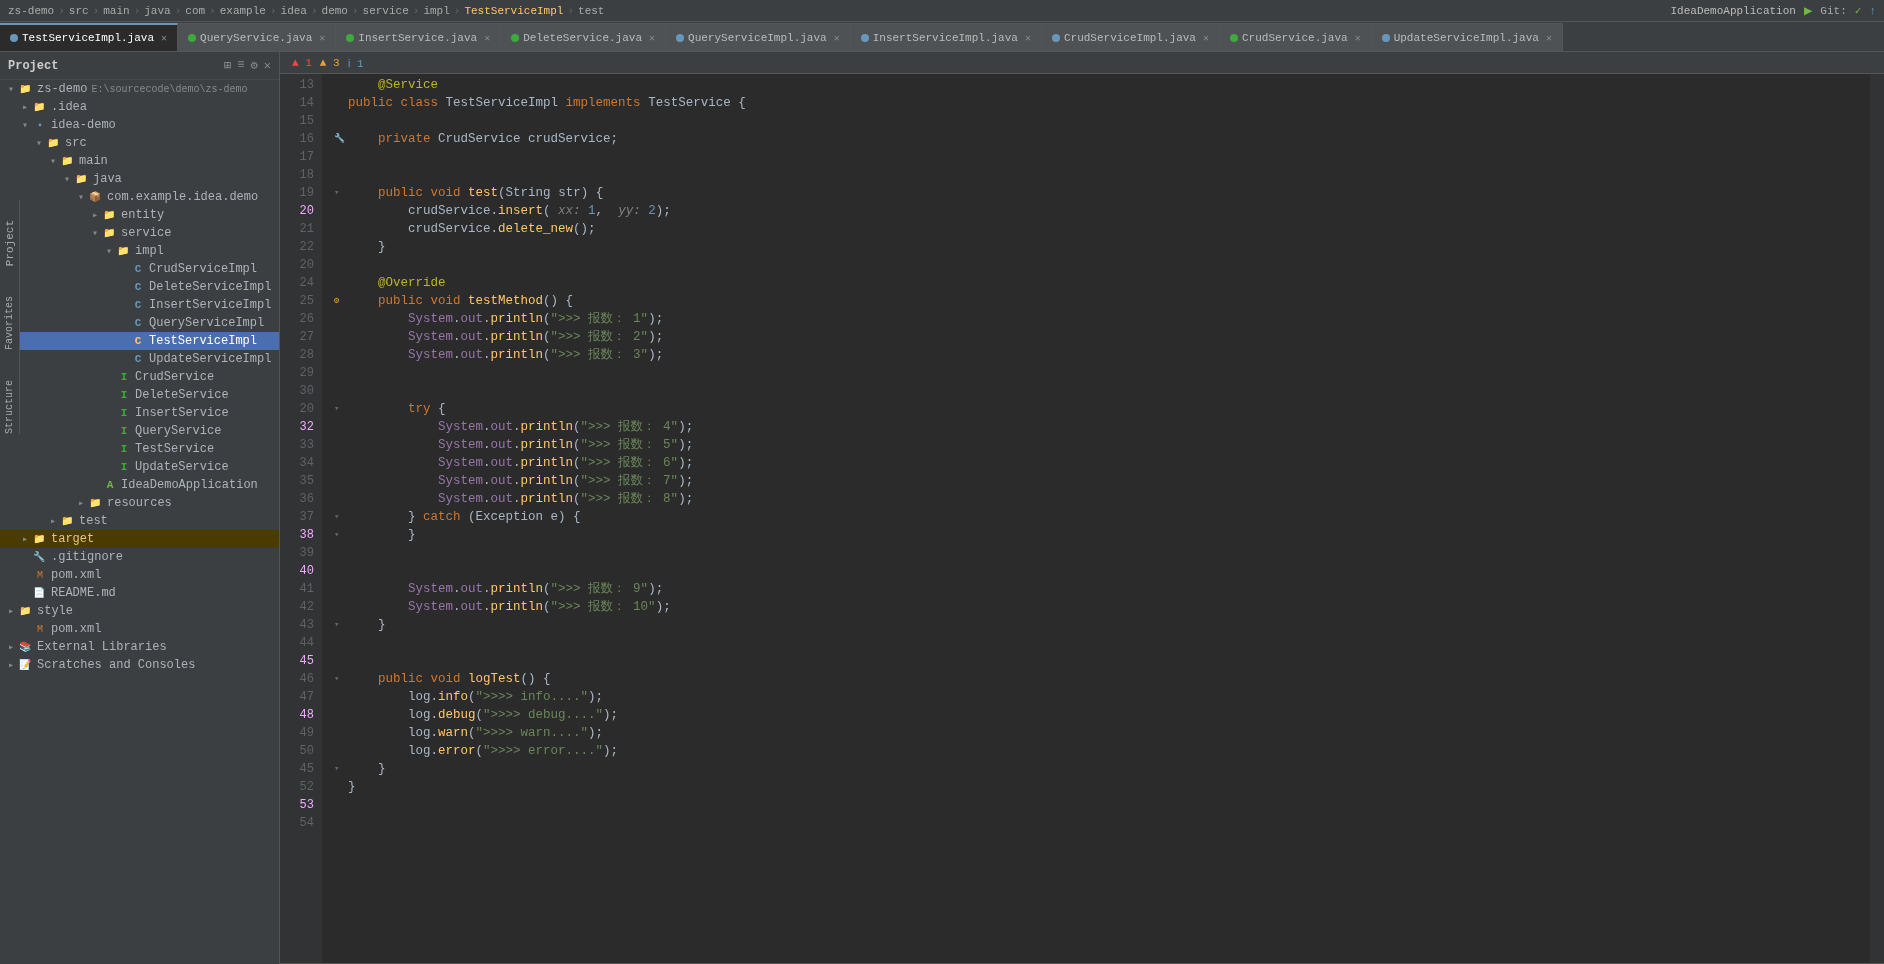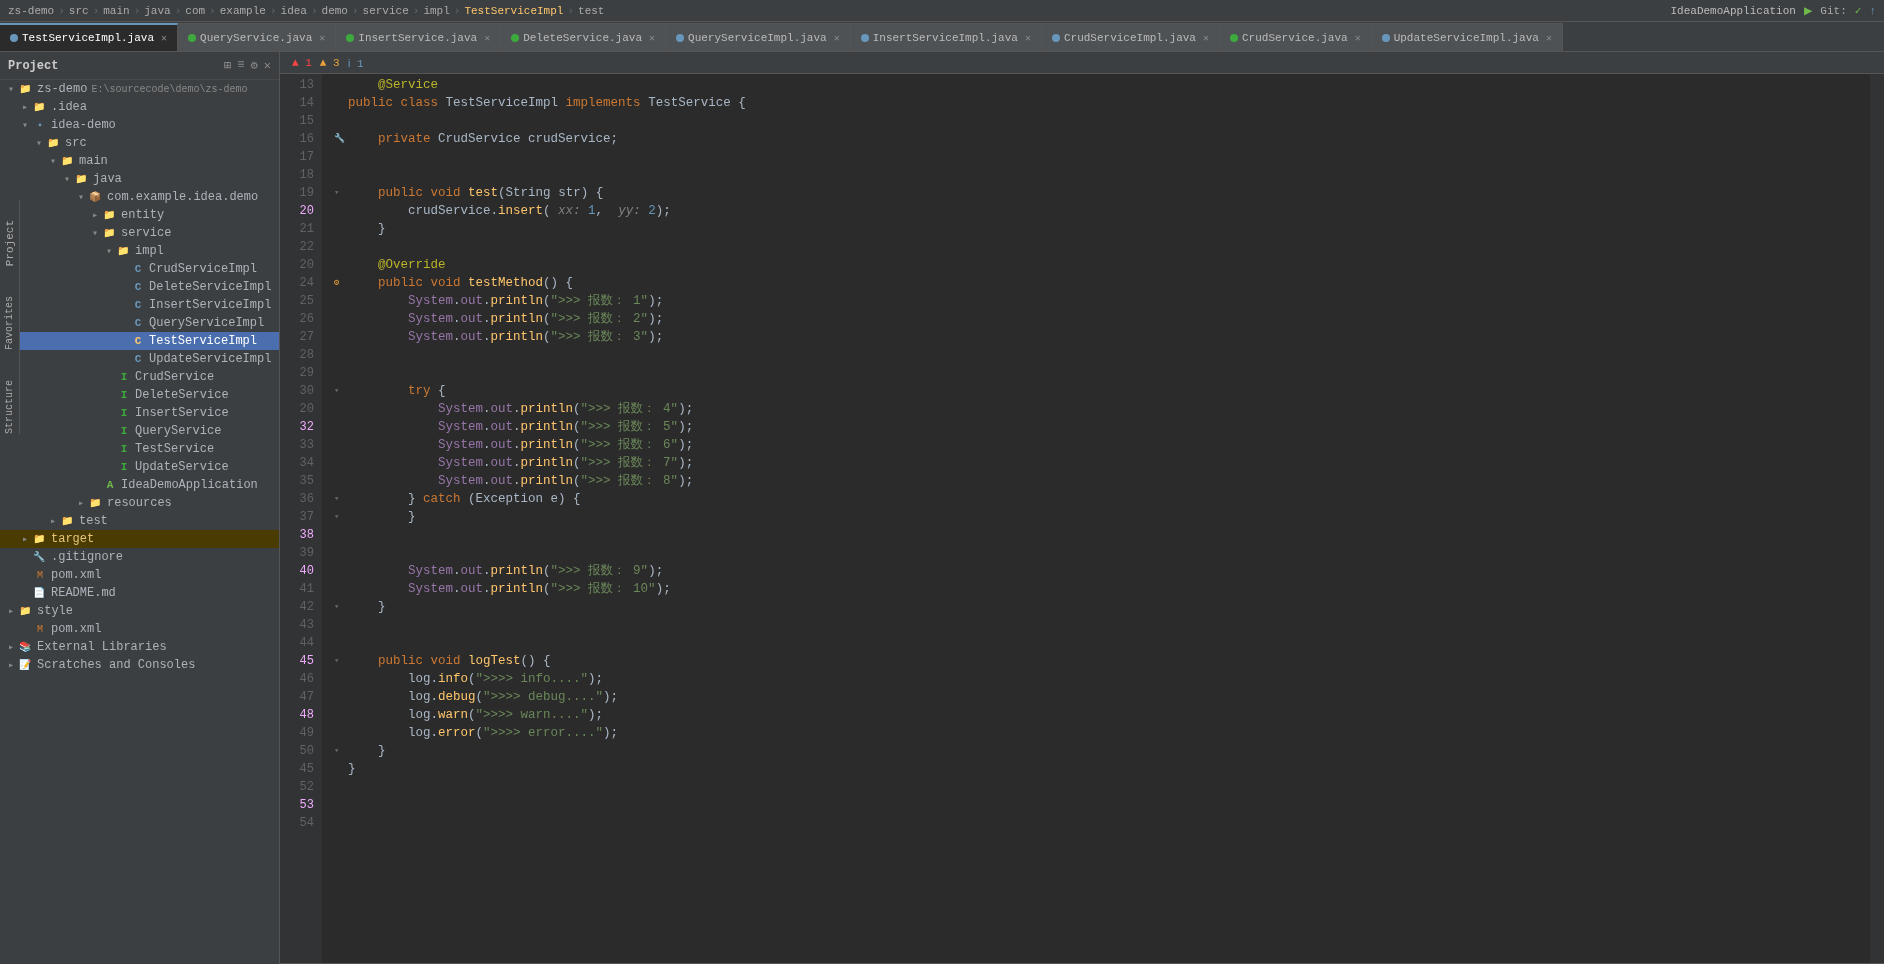--- a/index.html
+++ b/index.html
@@ -635,20 +635,24 @@
         <div class="code-line">
           <span class="fold-arrow" style="color:#606366;">▾</span>
           <span class="code-text"><span class="plain">    </span><span class="kw">public</span> <span class="kw">void</span> <span class="fn">test</span><span class="plain">(</span><span class="cls">String</span> <span class="plain">str) {</span></span>
         </div>
 
         <div class="code-line">
           <span class="fold-arrow"> </span>
           <span class="code-text"><span class="plain">        crudService.</span><span class="fn">insert</span><span class="plain">( </span><span class="cmt">xx:</span><span class="plain"> </span><span class="num">1</span><span class="plain">, </span><span class="cmt"> yy:</span><span class="plain"> </span><span class="num">2</span><span class="plain">);</span></span>
         </div>
 
+        <div class="code-line">
+          <span class="fold-arrow"> </span>
+          <span class="code-text"><span class="plain">        crudService.</span><span class="fn">delete_new</span><span class="plain">();</span></span>
+        </div>
 
         <div class="code-line">
           <span class="fold-arrow"> </span>
           <span class="code-text"><span class="plain">    }</span></span>
         </div>
 
         <div class="code-line">
           <span class="fold-arrow"> </span>
           <span class="code-text"></span>
         </div>

